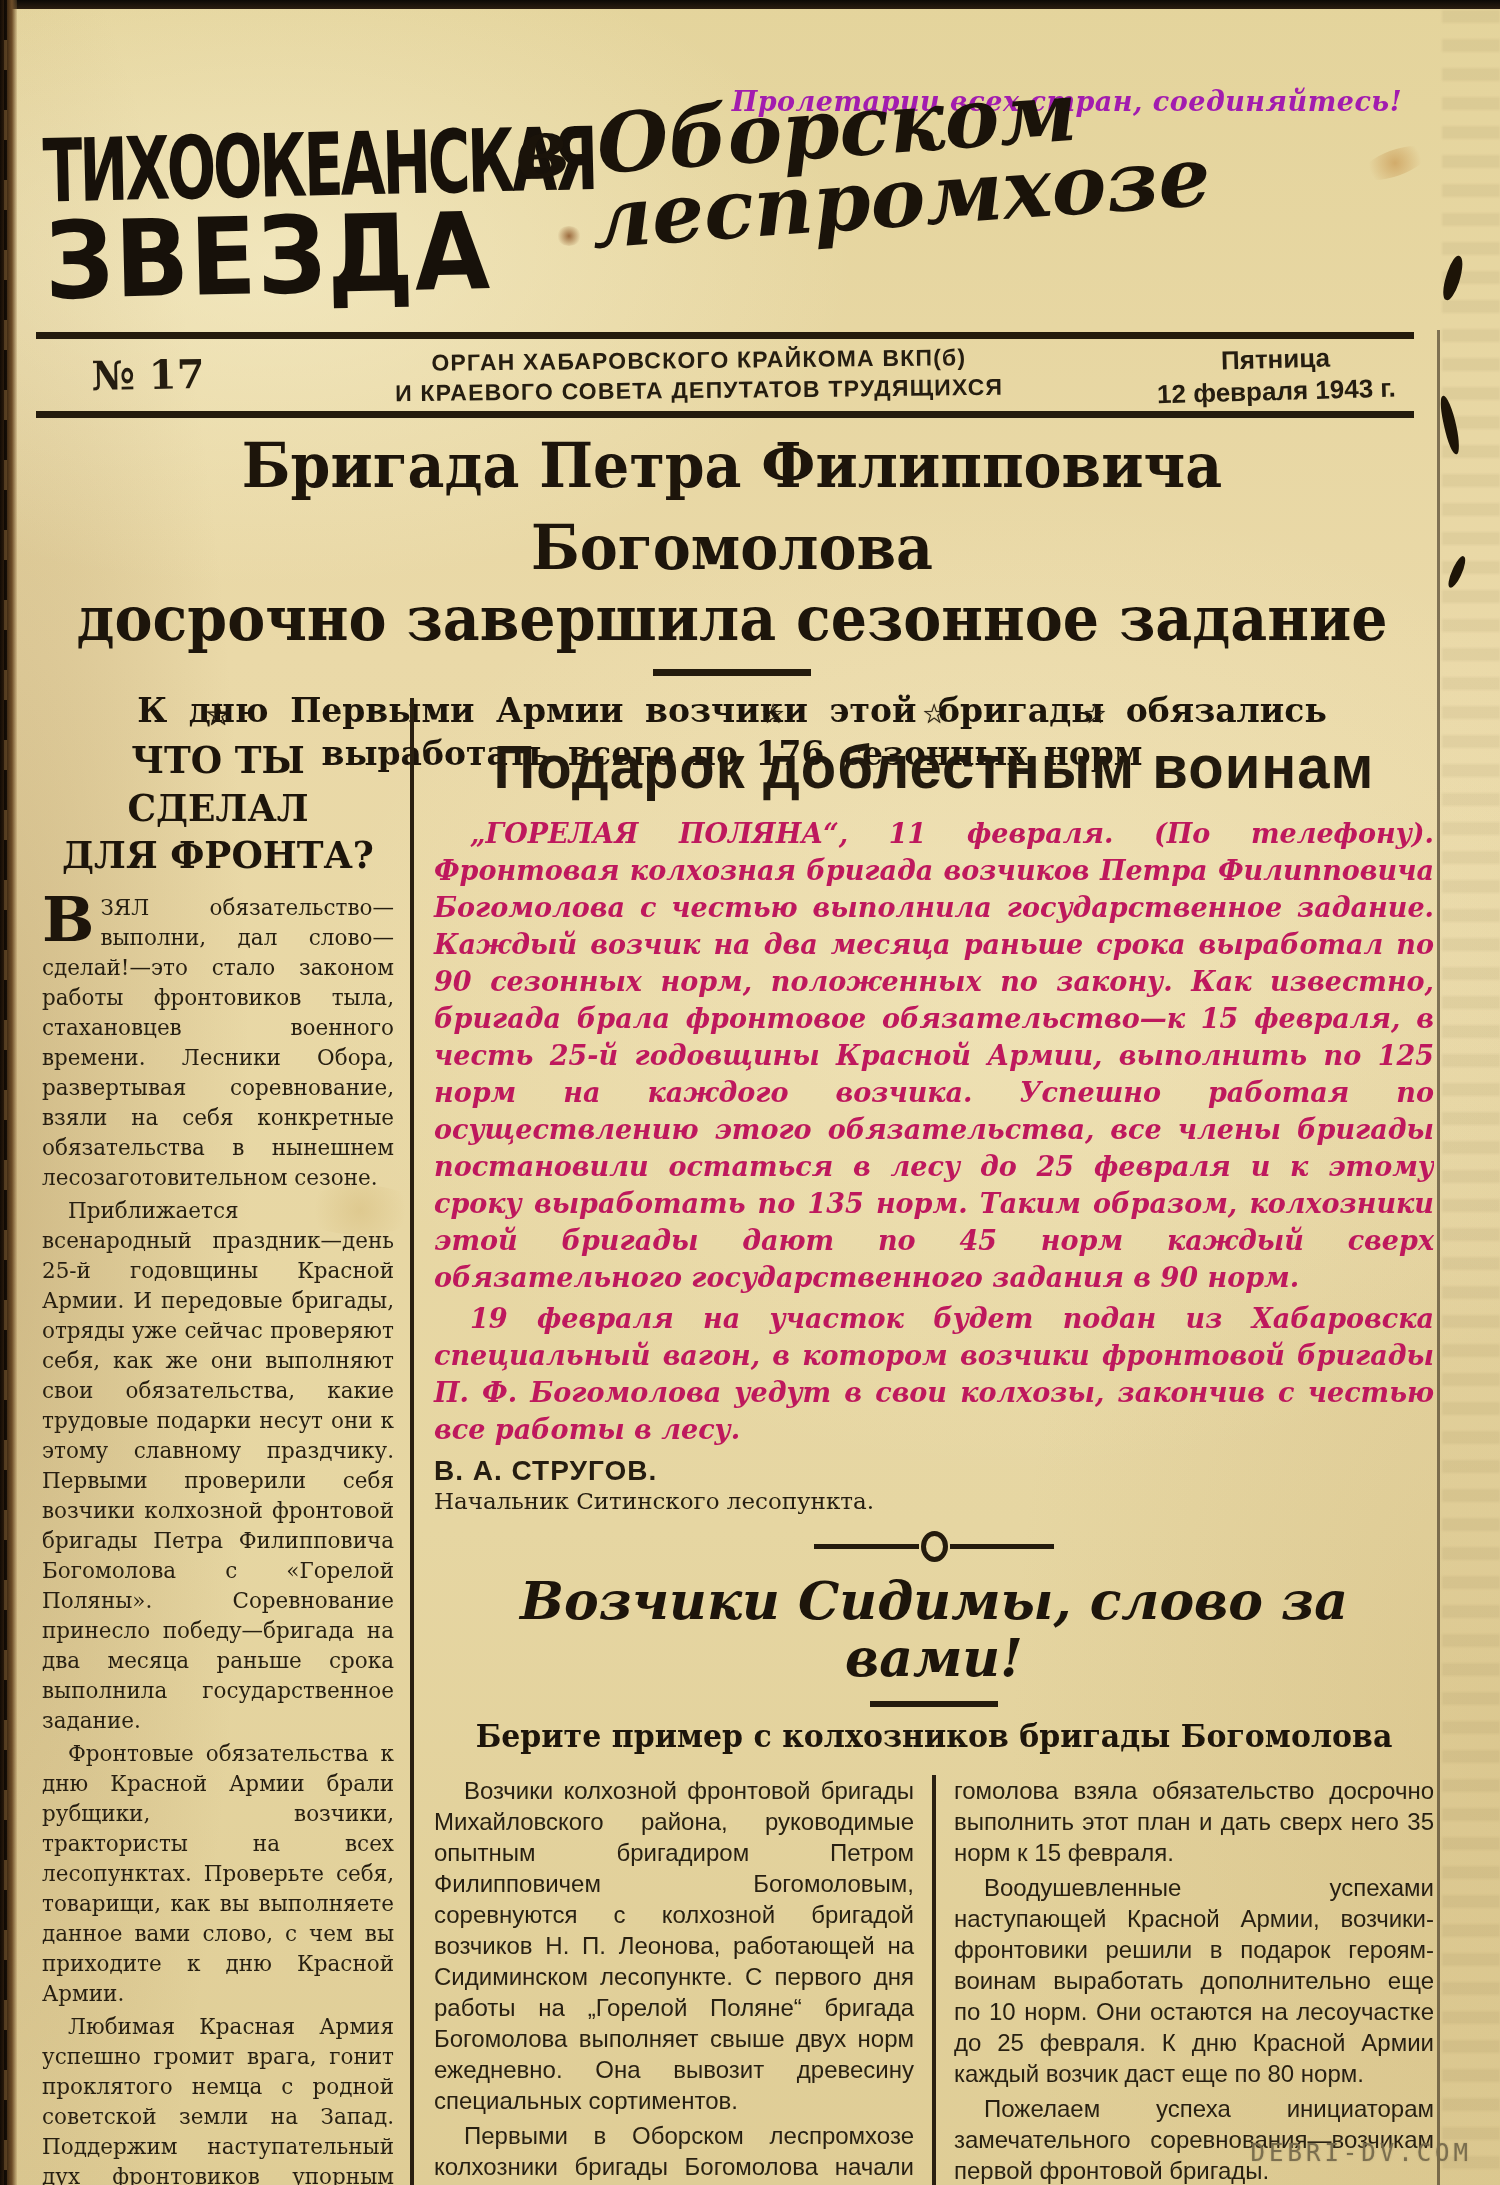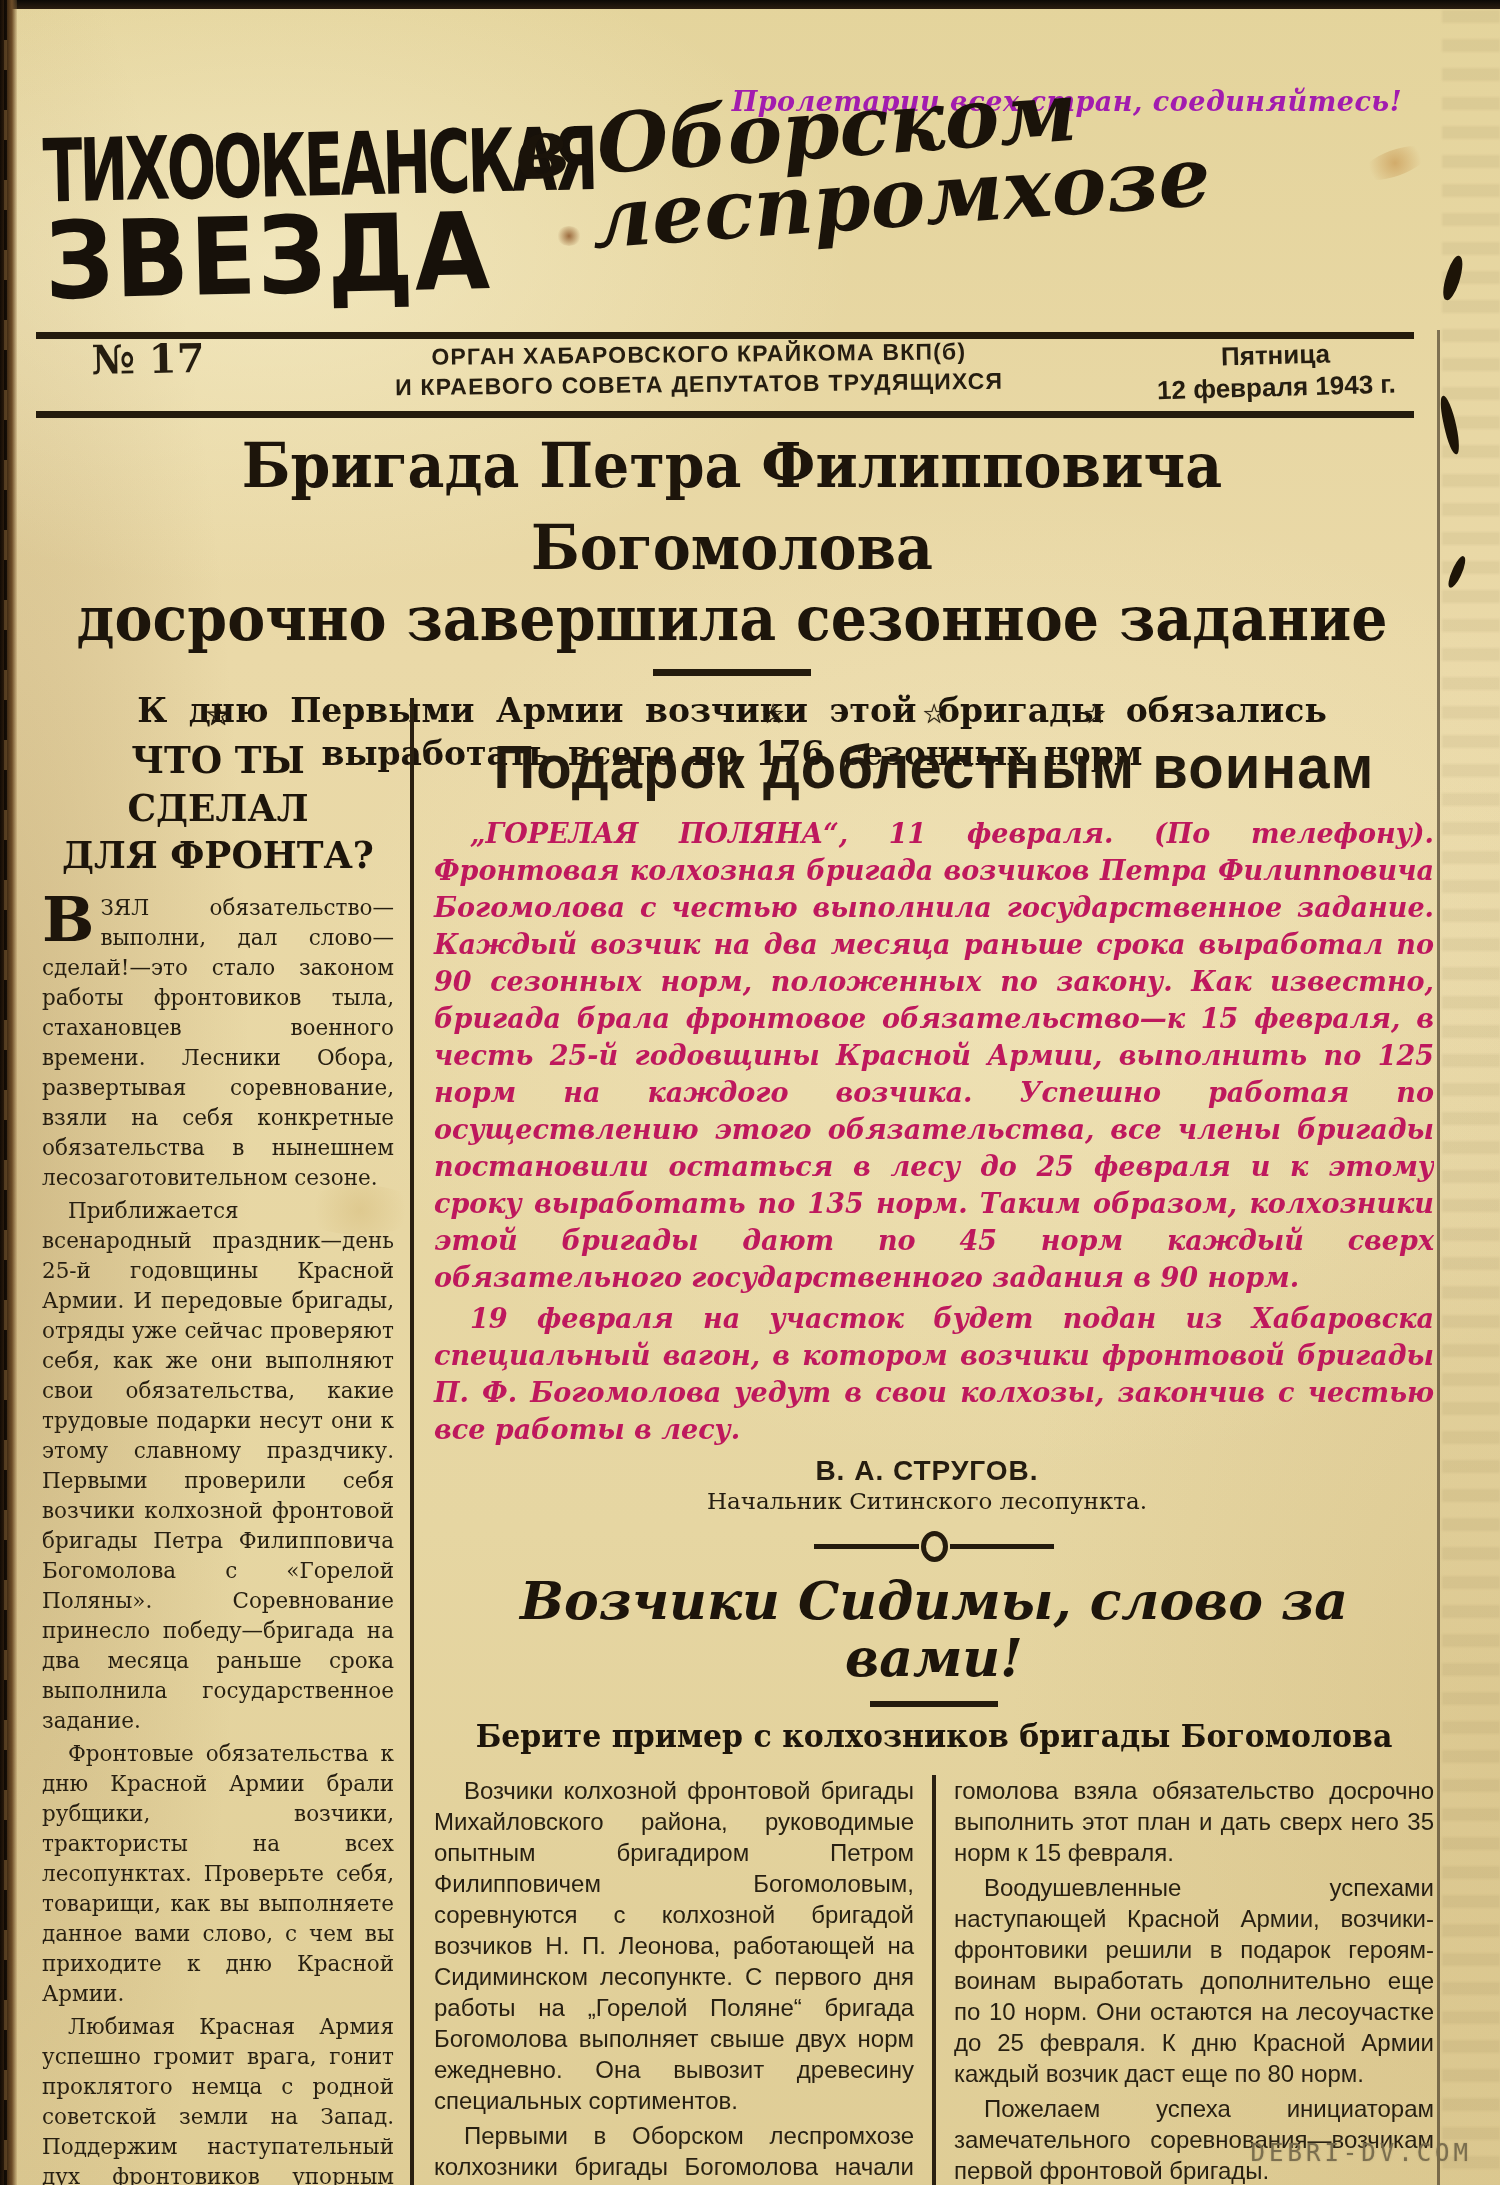--- a/index.html
+++ b/index.html
@@ -40,21 +40,21 @@
   .masthead{position:absolute;top:122px;left:42px;right:60px;height:208px;}
   .mast-title{position:absolute;left:0;top:6px;transform:rotate(-1.3deg);transform-origin:left top;color:#17110a;}
   .mast-line1{font:bold 58px/1 "DejaVu Sans",sans-serif;letter-spacing:-3px;transform:scaleY(1.5);transform-origin:left top;white-space:nowrap;}
   .mast-line2{font:bold 97px/1 "DejaVu Sans",sans-serif;letter-spacing:1px;transform:scaleY(1.1);transform-origin:left top;margin-top:22px;white-space:nowrap;}
   .mast-script{position:absolute;left:470px;top:-12px;transform:rotate(-4deg);transform-origin:left top;
     font:italic bold 82px/0.98 "DejaVu Serif",serif;color:#1a130a;white-space:nowrap;}
   .mast-script .l2{margin-left:72px;margin-top:-6px;}
 
   
   .infobar{position:absolute;top:332px;left:36px;width:1378px;height:72px;
-    border-top:7px solid #241b0d;border-bottom:7px solid #241b0d;display:flex;align-items:flex-start;}
+    border-top:7px solid #241b0d;border-bottom:7px solid #241b0d;display:flex;align-items:center;}
   .infobar .cell{display:flex;flex-direction:column;justify-content:center;text-align:center;}
   .cell.num{width:224px;font:bold 40px/1 "DejaVu Serif",serif;transform:rotate(-1deg);}
   .vbar{width:4px;background:#241b0d;margin:2px 0;}
   .cell.organ{flex:1;font:bold 23px/30px "Liberation Sans",sans-serif;letter-spacing:1.2px;transform:rotate(-0.6deg);}
   .cell.date{width:276px;font:bold 26px/32px "Liberation Sans",sans-serif;transform:rotate(-1.6deg);}
 
   
   .lead{position:absolute;top:424px;left:42px;width:1380px;text-align:center;color:#1d150b;}
   .lead .h1{font:bold 57px/1.34 "DejaVu Serif",serif;letter-spacing:0px;transform:scaleY(1.08);transform-origin:center top;}
   .lead .bar{width:158px;height:7px;background:#241b0d;margin:16px auto 14px;}
@@ -71,21 +71,21 @@
   .leftcol h2{margin:8px 0 18px;text-align:center;font:bold 36px/1.25 "DejaVu Serif",serif;color:#1d150b;transform:scaleY(1.05);}
   .leftcol p{margin:0 0 3px;font:21.5px/30px "DejaVu Serif",serif;text-align:justify;text-indent:26px;color:#271f11;}
   .leftcol p.lead-p{text-indent:0;}
   .dropcap{float:left;font:bold 62px/50px "DejaVu Serif",serif;padding:2px 6px 0 0;color:#1d150b;}
 
   .stars-three{display:block;text-align:center;font-size:27px;letter-spacing:64px;padding-left:64px;color:#241b0d;
     text-shadow:0 0 1px #241b0d;}
   .maincol h2{margin:6px 0 16px;text-align:center;font:bold 58px/1.1 "Liberation Sans",sans-serif;
     color:#221a0e;letter-spacing:1px;transform:scaleY(1.05);}
   .main-body p{margin:0 0 4px;font:italic bold 27px/37px "DejaVu Serif",serif;text-align:justify;text-indent:36px;color:#be185d;}
-  .sig{text-align:center;padding-right:14px;margin-top:6px;}
+  .sig{text-align:left;padding-right:14px;margin-top:6px;}
   .sig .name{font:bold 28px/1.2 "Liberation Sans",sans-serif;letter-spacing:1px;}
   .sig .role{font:23px/1.3 "DejaVu Serif",serif;}
   .divider{display:flex;align-items:center;justify-content:center;margin:14px auto 10px;width:240px;}
   .divider .ln{flex:1;height:5px;background:#241b0d;}
   .divider .o{width:17px;height:21px;border:5px solid #241b0d;border-radius:50%;margin:0 2px;}
 
   .script-head{text-align:center;font:italic bold 52px/1.1 "DejaVu Serif",serif;color:#1d150b;margin:8px 0 0;}
   .script-bar{width:128px;height:6px;background:#241b0d;margin:14px auto 12px;}
   .sub2{text-align:center;font:bold 30px/1.2 "DejaVu Serif",serif;color:#1d150b;margin-bottom:20px;transform:scaleY(1.05);}
   .twocol{display:flex;}

